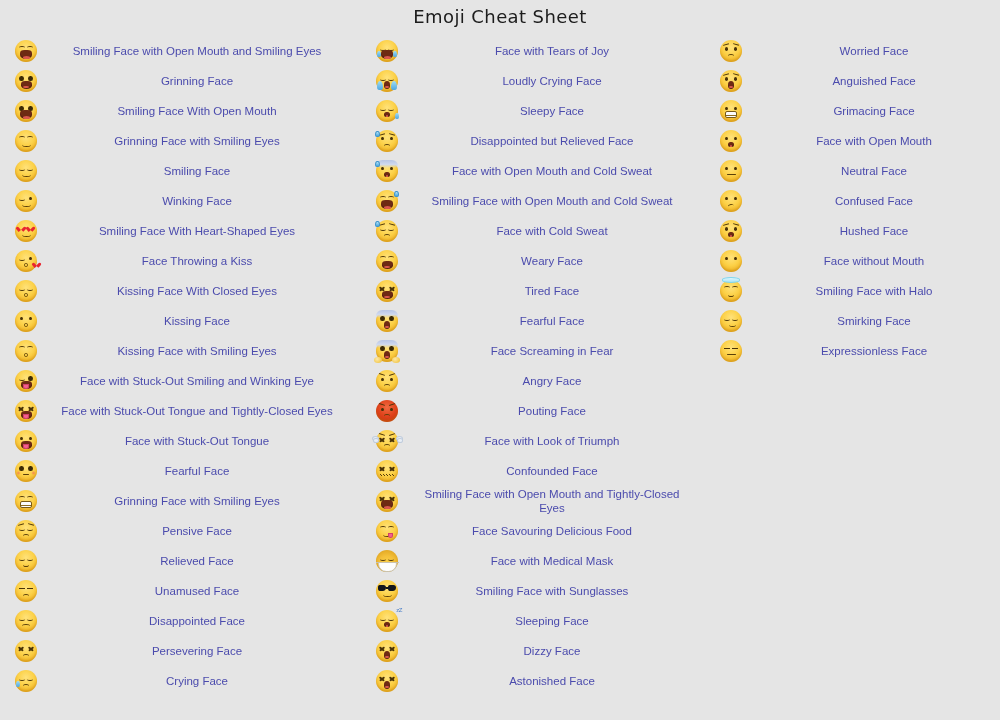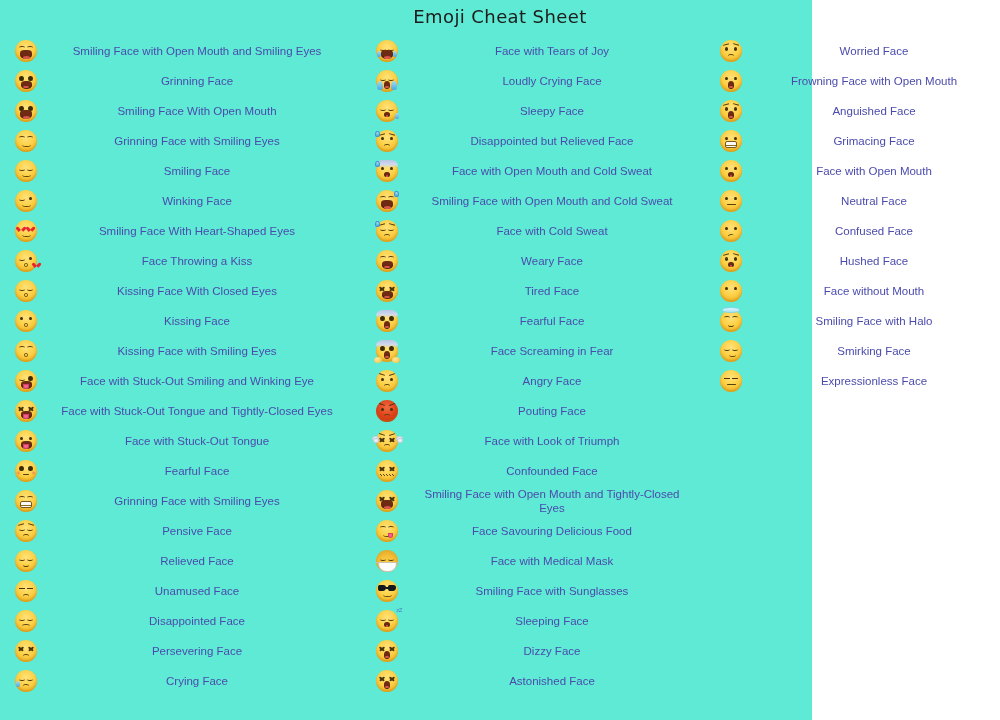--- a/index.html
+++ b/index.html
@@ -11,24 +11,24 @@
   }
   body {
     width: 1000px;
     height: 720px;
     font-family: "Liberation Sans", sans-serif;
     overflow: hidden;
     position: relative;
   }
 
   .sheet {
-    width: 812px;
+    width: 1000px;
     height: 720px;
     position: relative;
-    background: #5eead4;
+    background: #e5e5e5;
   }
 
   .page-title {
     position: absolute;
     top: 6px;
     left: 0;
     width: 1000px;
     text-align: center;
     font-family: "DejaVu Sans", sans-serif;
     font-size: 18px;
@@ -850,30 +850,20 @@
               <i class="eye l" style="top:7.4px"></i>
               <i class="eye r" style="top:7.4px"></i>
               <i class="frown sm"></i>
             </span>
           </div>
           <div class="label-cell">Worried Face</div>
         </div>
         <div class="row">
           <div class="emoji-cell">
             <span class="face">
-              <i class="eye l"></i>
-              <i class="eye r"></i>
-              <i class="omouth oval"></i>
-            </span>
-          </div>
-          <div class="label-cell">Frowning Face with Open Mouth</div>
-        </div>
-        <div class="row">
-          <div class="emoji-cell">
-            <span class="face">
               <i class="brow worry l"></i>
               <i class="brow worry r"></i>
               <i class="eye l" style="top:7.4px"></i>
               <i class="eye r" style="top:7.4px"></i>
               <i class="omouth oval"></i>
             </span>
           </div>
           <div class="label-cell">Anguished Face</div>
         </div>
         <div class="row">

